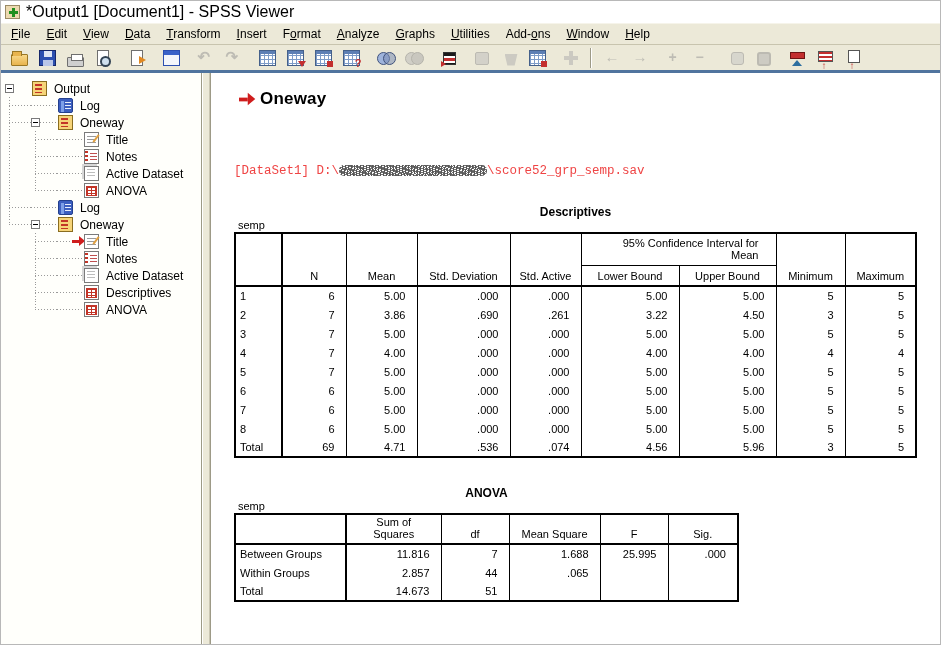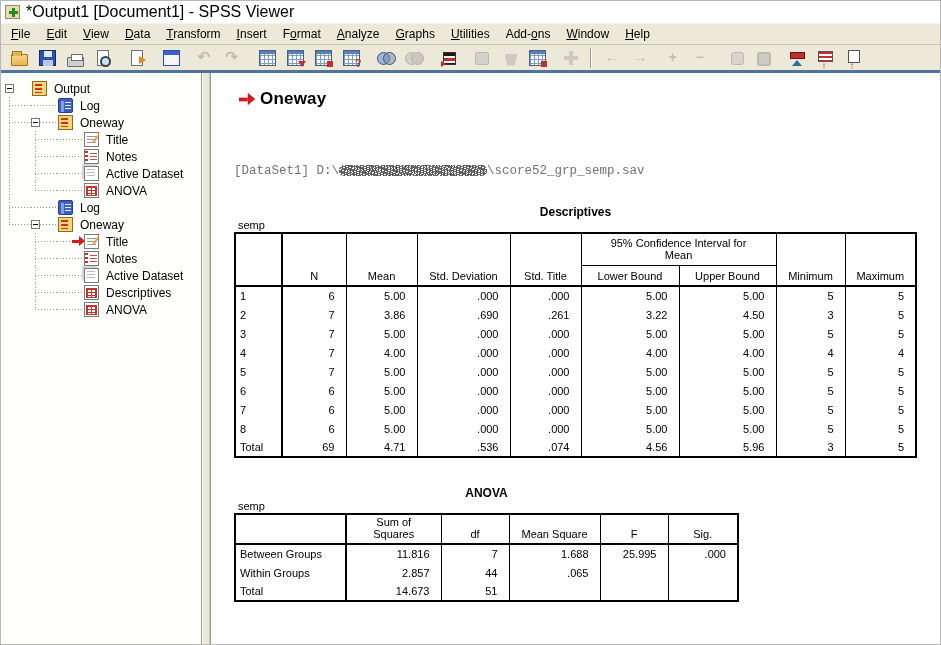--- a/index.html
+++ b/index.html
@@ -127,38 +127,38 @@
   .table-icon { background:#fff; border:1px solid #7a7a7a; }
   .table-icon::after { content:""; position:absolute; left:1px; right:1px; bottom:1px; height:8px; border:1px solid #c33527;
       background-image:repeating-linear-gradient(to right,#c33527 0 1px,transparent 1px 4px),
                        repeating-linear-gradient(to bottom,#c33527 0 1px,transparent 1px 3px); }
   .tlabel { font-size:12px; white-space:nowrap; padding:0 2px; }
 
   
   .heading-row { display:flex; align-items:center; gap:8px; padding-left:5px; height:24px; }
   .heading-row .red-arrow { transform:scale(1.25); transform-origin:left center; }
   .page-title { font-size:17px; font-weight:bold; letter-spacing:.2px; }
-  .dataset-line { margin-top:53px; font-family:"Liberation Mono", monospace; font-size:12.5px; color:#737373; white-space:nowrap; }
+  .dataset-line { margin-top:53px; font-family:"Liberation Mono", monospace; font-size:12.5px; color:#ef4444; white-space:nowrap; }
   .redacted { display:inline-block; width:148px; height:11px; vertical-align:middle; border-radius:5px; opacity:.85; filter:blur(.6px);
       background-image:repeating-linear-gradient(97deg,#3a3a3a 0 1px,transparent 1px 3px),
                        repeating-linear-gradient(-23deg,#5a5a5a 0 1px,transparent 1px 2px),
                        repeating-linear-gradient(12deg,#444 0 1px,transparent 1px 4px); }
   .tbl-title { font-size:12px; font-weight:bold; text-align:center; }
   .tbl-title.desc { width:683px; margin-top:27px; }
   .tbl-title.anova { width:505px; margin-top:28px; }
   .tbl-caption { font-size:11px; padding-left:4px; }
   .spss-table { border-collapse:collapse; border:2px solid #000; table-layout:fixed; font-size:11px; margin-top:1px; background:#fff; }
   .spss-table th { font-weight:normal; text-align:center; vertical-align:bottom; padding:1px 3px 3px 3px; border-left:1px solid #000; border-right:1px solid #000; border-bottom:2px solid #000; }
   .spss-table th.ci { border-bottom:1px solid #000; vertical-align:middle; padding-bottom:1px; }
   .spss-table th.corner { border-right:2px solid #000; }
   .spss-table td { border-left:1px solid #000; border-right:1px solid #000; height:19px; padding:0 4px; vertical-align:middle; }
   .spss-table td.rowlabel { border-right:2px solid #000; text-align:left; }
   .spss-table td.num { text-align:right; padding-right:11px; }
   .wrapspan { display:inline-block; }
-  .ci-span { width:160px; }
+  .ci-span { width:160px;text-align:right; }
   .ss-span { width:52px; }
   .desc-table thead tr.r1 { height:32px; }
   .desc-table thead tr.r2 { height:21px; }
   .anova-table thead tr { height:30px; }
 </style>
 </head>
 <body>
 
 <div class="window">
 
@@ -403,21 +403,21 @@
             <col style="width:97px">
             <col style="width:69px">
             <col style="width:71px">
         </colgroup>
         <thead>
           <tr class="r1">
             <th class="corner" rowspan="2"></th>
             <th rowspan="2">N</th>
             <th rowspan="2">Mean</th>
             <th rowspan="2">Std. Deviation</th>
-            <th rowspan="2">Std. Title</th>
+            <th rowspan="2">Std. Active</th>
             <th class="ci" colspan="2"><span class="wrapspan ci-span">95% Confidence Interval for Mean</span></th>
             <th rowspan="2">Minimum</th>
             <th rowspan="2">Maximum</th>
           </tr>
           <tr class="r2">
             <th>Lower Bound</th>
             <th>Upper Bound</th>
           </tr>
         </thead>
         <tbody>

